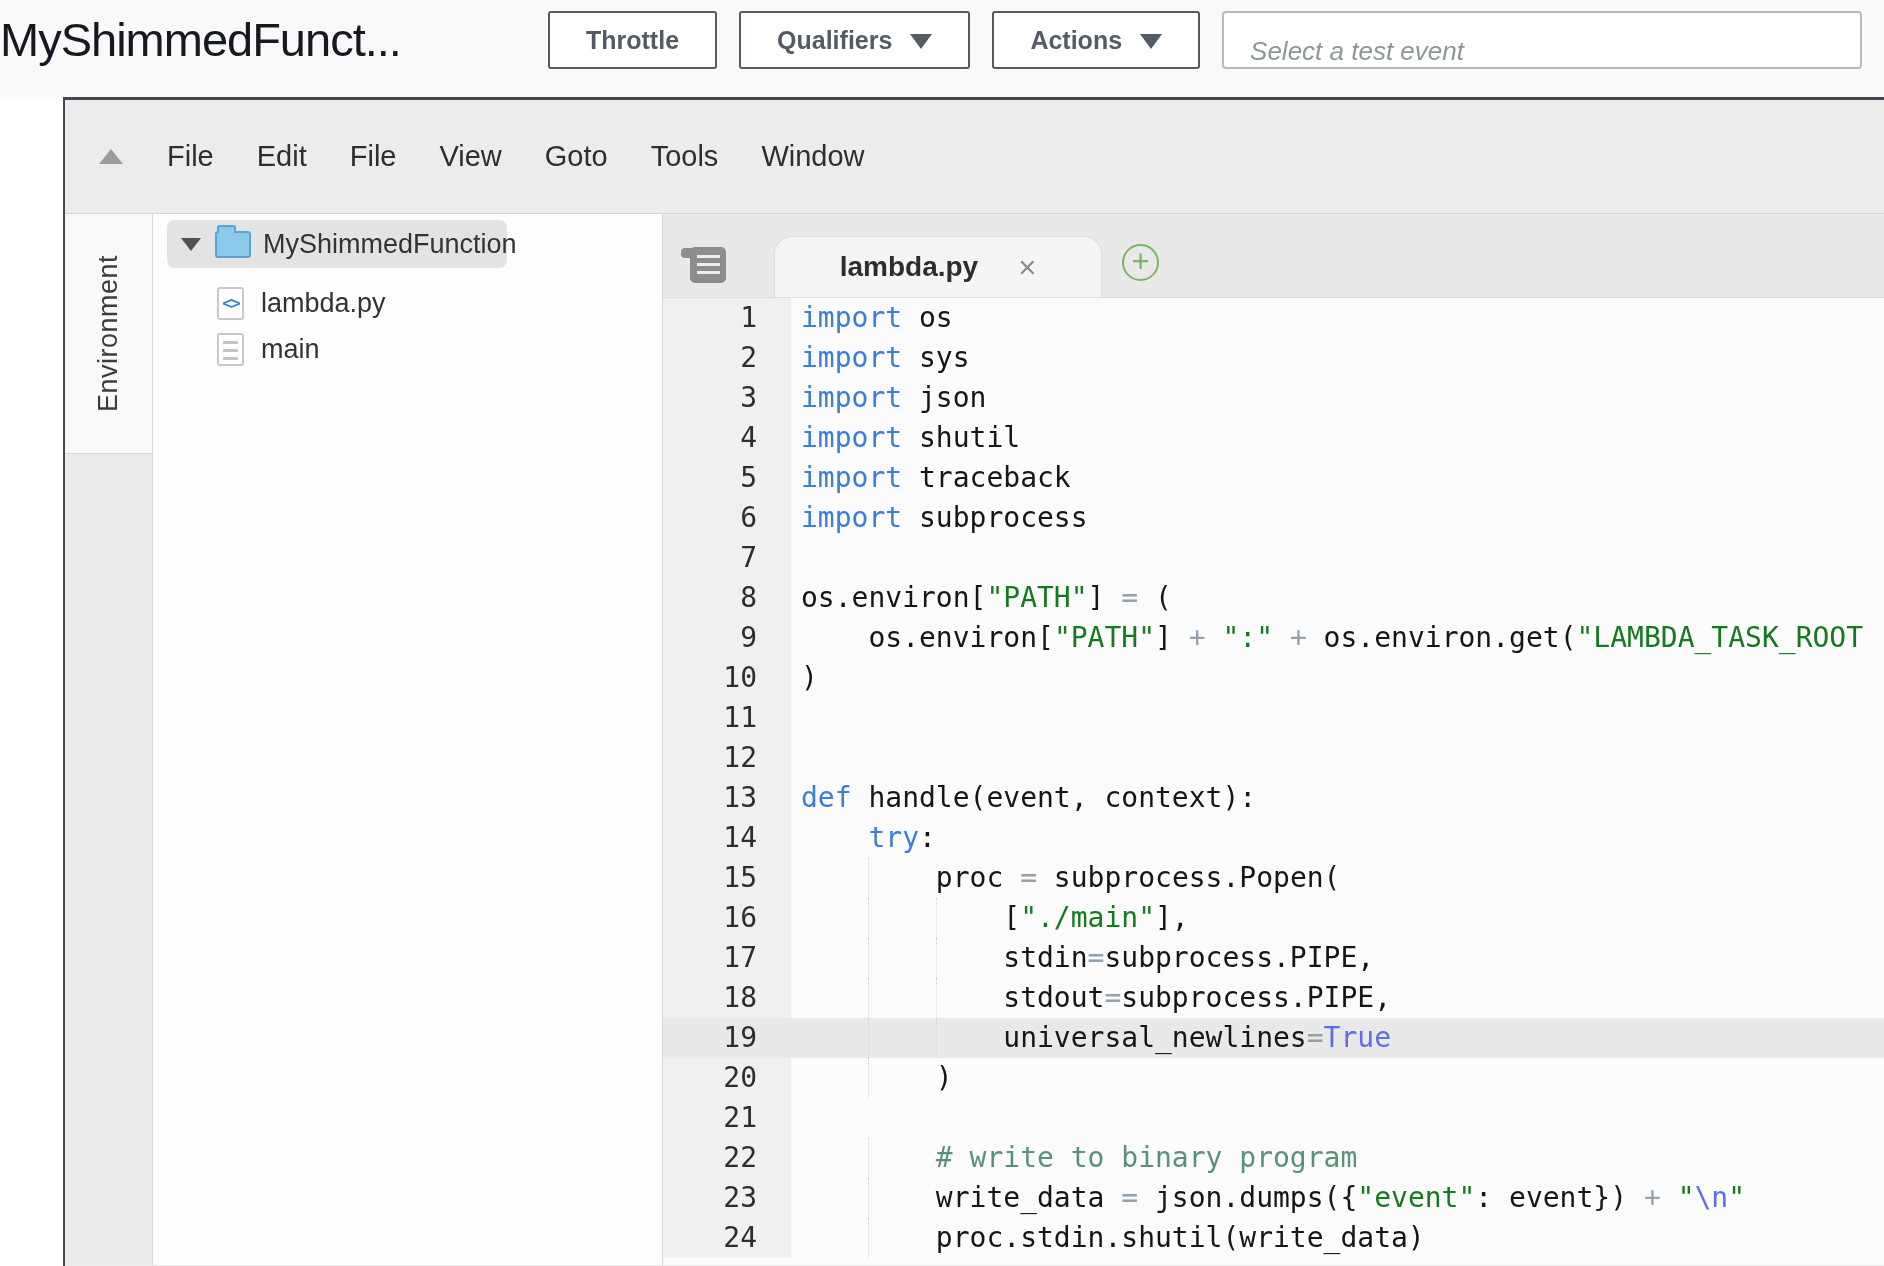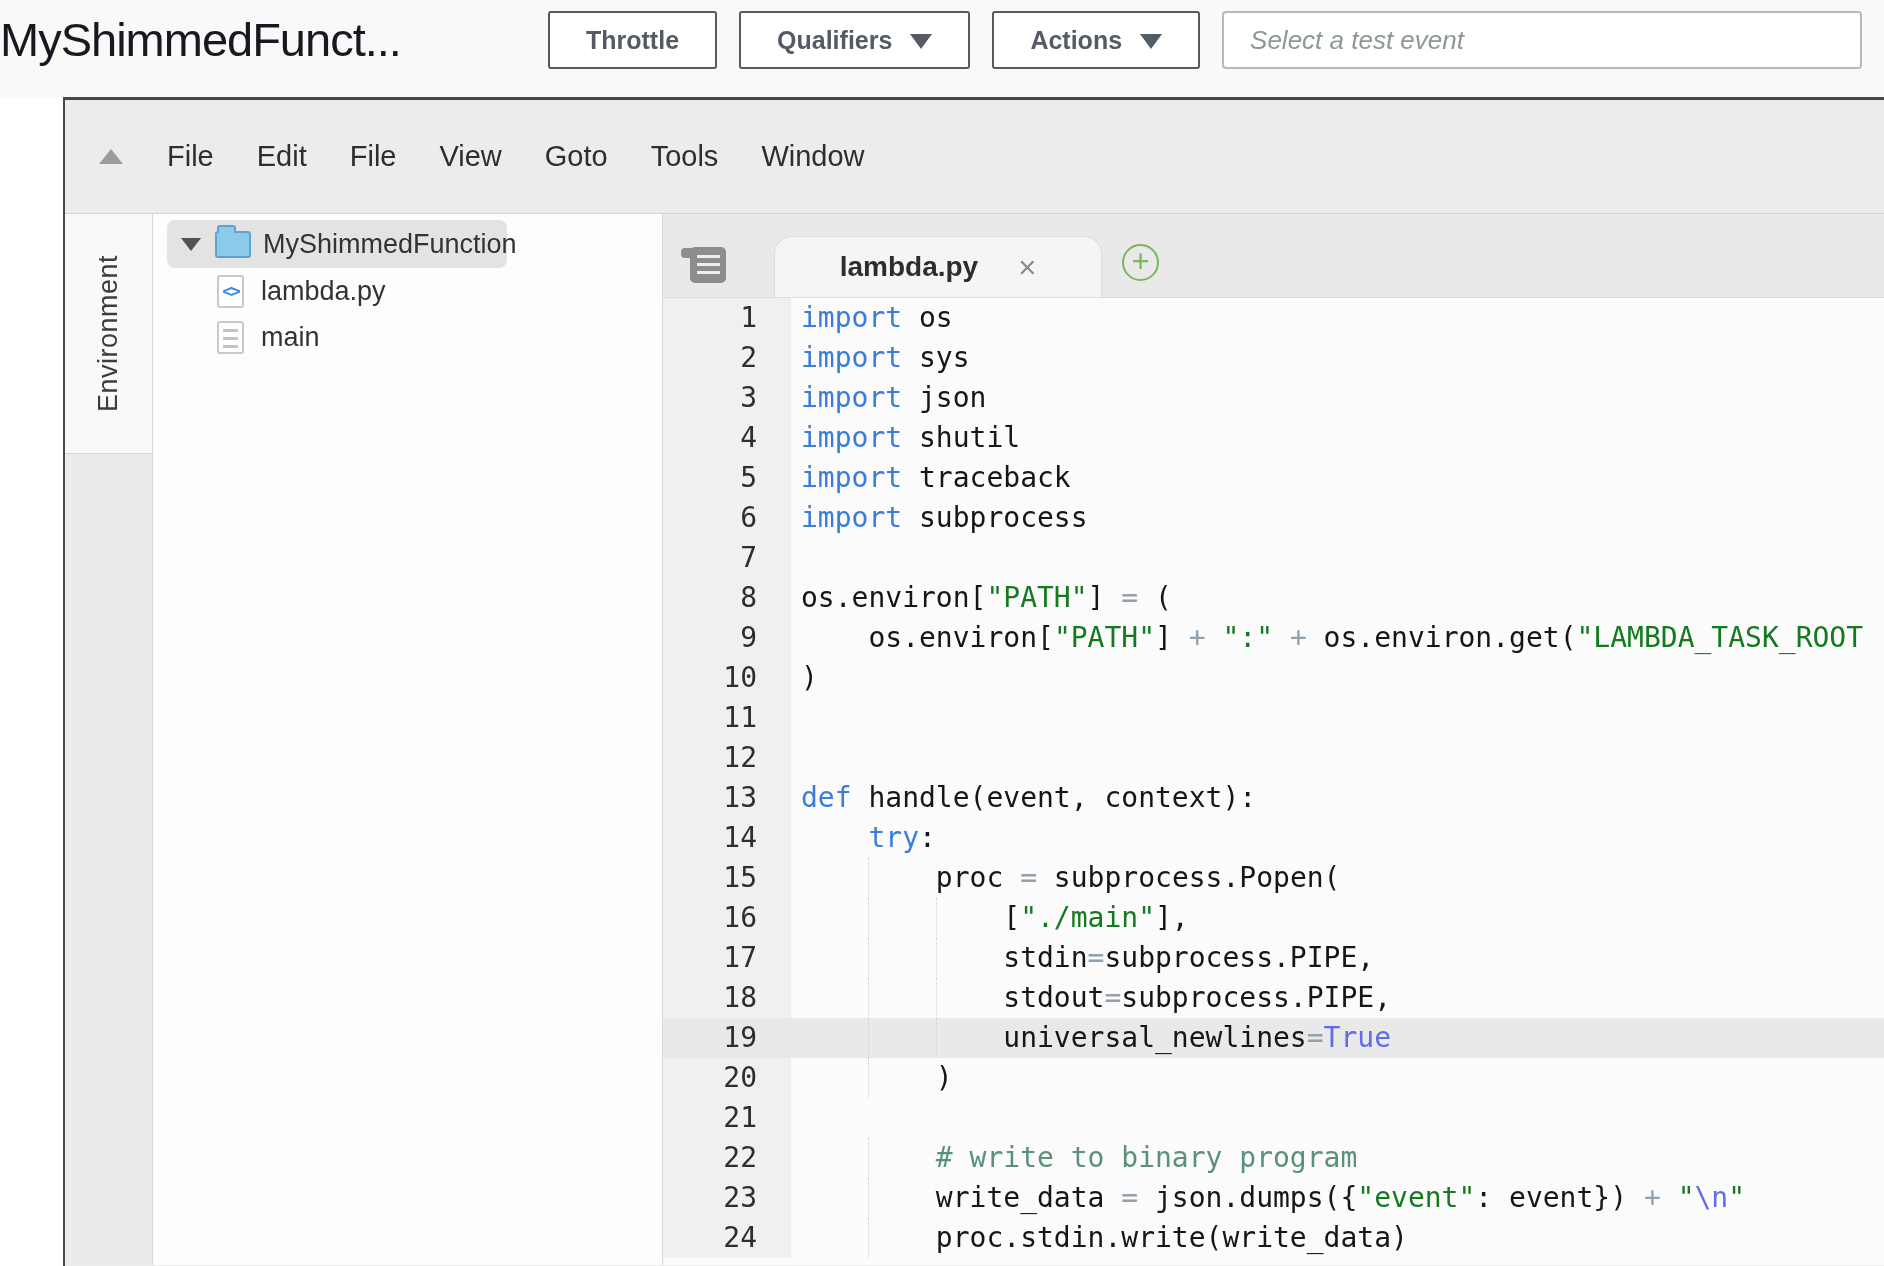--- a/index.html
+++ b/index.html
@@ -10,21 +10,21 @@
   .header { position:absolute; left:0; top:0; width:1884px; height:97px; background:#f9f9f9; }
   .fn-title { position:absolute; left:0px; top:12px; font-size:47px; font-weight:400;
               color:#16191f; letter-spacing:-1px; white-space:nowrap; }
   .hbtns { position:absolute; left:548px; top:11px; display:flex; gap:22px; align-items:center; }
   .hbtn { height:58px; background:#fff; border:2px solid #545b64; border-radius:3px;
           color:#545b64; font-size:25px; font-weight:bold; font-family:inherit;
           display:flex; align-items:center; justify-content:center; padding:12px 36px; gap:18px; cursor:pointer; }
   .caret { width:0; height:0; border-left:11px solid transparent; border-right:11px solid transparent;
            border-top:15px solid #545b64; margin-top:3px; }
   .test-select { height:58px; width:640px; background:#fff; border:2px solid #b3bcbd; border-radius:4px;
-                 display:flex; align-items:center; padding-left:26px;
+                 display:flex; align-items:flex-end; padding-left:26px;
                  color:#8d979a; font-size:26px; font-style:italic; }
 
   
   .ide { position:absolute; left:63px; top:97px; width:1821px; height:1169px;
          border-top:3px solid #434850; border-left:2px solid #434850; background:#ececec; }
   .menubar { height:114px; background:#ececec; border-bottom:1px solid #d4d4d4;
              display:flex; align-items:center; padding-left:34px; }
   .collapse-tri { width:0; height:0; border-left:12px solid transparent; border-right:12px solid transparent;
                   border-bottom:15px solid #9c9c9c; margin-right:44px; cursor:pointer; }
   .menus { display:flex; gap:43px; font-size:29px; color:#2e2e2e; }
@@ -35,21 +35,21 @@
   
   .envstrip { width:88px; background:#ebebeb; border-right:1px solid #d8d8d8; flex:none; }
   .envtab { height:240px; background:#f9f9f9; border-bottom:1px solid #d8d8d8;
             display:flex; align-items:center; justify-content:center; cursor:pointer; }
   .envlabel { writing-mode:vertical-rl; transform:rotate(180deg);
               font-size:27px; color:#3c3c3c; letter-spacing:.5px; }
 
   
   .filetree { width:510px; background:#fdfdfd; border-right:1px solid #d8d8d8; flex:none;
               font-size:27px; color:#333; padding-top:4px; }
-  .folder-row { margin:2px 0 0 14px; width:340px; height:48px; background:#e3e3e3; border-radius:8px;
+  .folder-row { margin:2px 0 12px 14px; width:340px; height:48px; background:#e3e3e3; border-radius:8px;
                 display:flex; align-items:center; padding-left:14px; cursor:pointer; }
   .disc-tri { width:0; height:0; border-left:10px solid transparent; border-right:10px solid transparent;
               border-top:13px solid #525252; margin-right:14px; }
   .folder-icon { position:relative; width:36px; height:27px; background:#8ccaec; border:2px solid #5ba3d0;
                  border-radius:3px; margin-right:12px; flex:none; }
   .folder-icon::before { content:""; position:absolute; left:0px; top:-8px; width:15px; height:6px;
                  background:#8ccaec; border:2px solid #5ba3d0; border-bottom:none; border-radius:3px 3px 0 0; }
   .file-row { height:46px; margin-left:64px; display:flex; align-items:center; gap:17px; cursor:pointer; }
   .page-icon { width:27px; height:33px; background:#fff; border:2px solid #c9c9c9; border-radius:3px;
                flex:none; position:relative; display:flex; align-items:center; justify-content:center; }
@@ -257,19 +257,19 @@
           <div class="row">
             <div class="ln">22</div>
             <div class="codetext"><i class="guide" style="left: calc(4ch + 10px);"></i><span class="tk-txt">        </span><span class="tk-com"># write to binary program</span></div>
           </div>
           <div class="row">
             <div class="ln">23</div>
             <div class="codetext"><i class="guide" style="left: calc(4ch + 10px);"></i><span class="tk-txt">        write_data </span><span class="tk-op">=</span><span class="tk-txt"> json.dumps({</span><span class="tk-str">"event"</span><span class="tk-txt">: event}) </span><span class="tk-op">+</span><span class="tk-txt"> </span><span class="tk-str">"</span><span class="tk-esc">\n</span><span class="tk-str">"</span></div>
           </div>
           <div class="row">
             <div class="ln">24</div>
-            <div class="codetext"><i class="guide" style="left: calc(4ch + 10px);"></i><span class="tk-txt">        proc.stdin.write(write_data)</span></div>
+            <div class="codetext"><i class="guide" style="left: calc(4ch + 10px);"></i><span class="tk-txt">        proc.stdin.shutil(write_data)</span></div>
           </div>
         </div>
     </div>
 
   </div>
 </div>
 
 </body></html>

